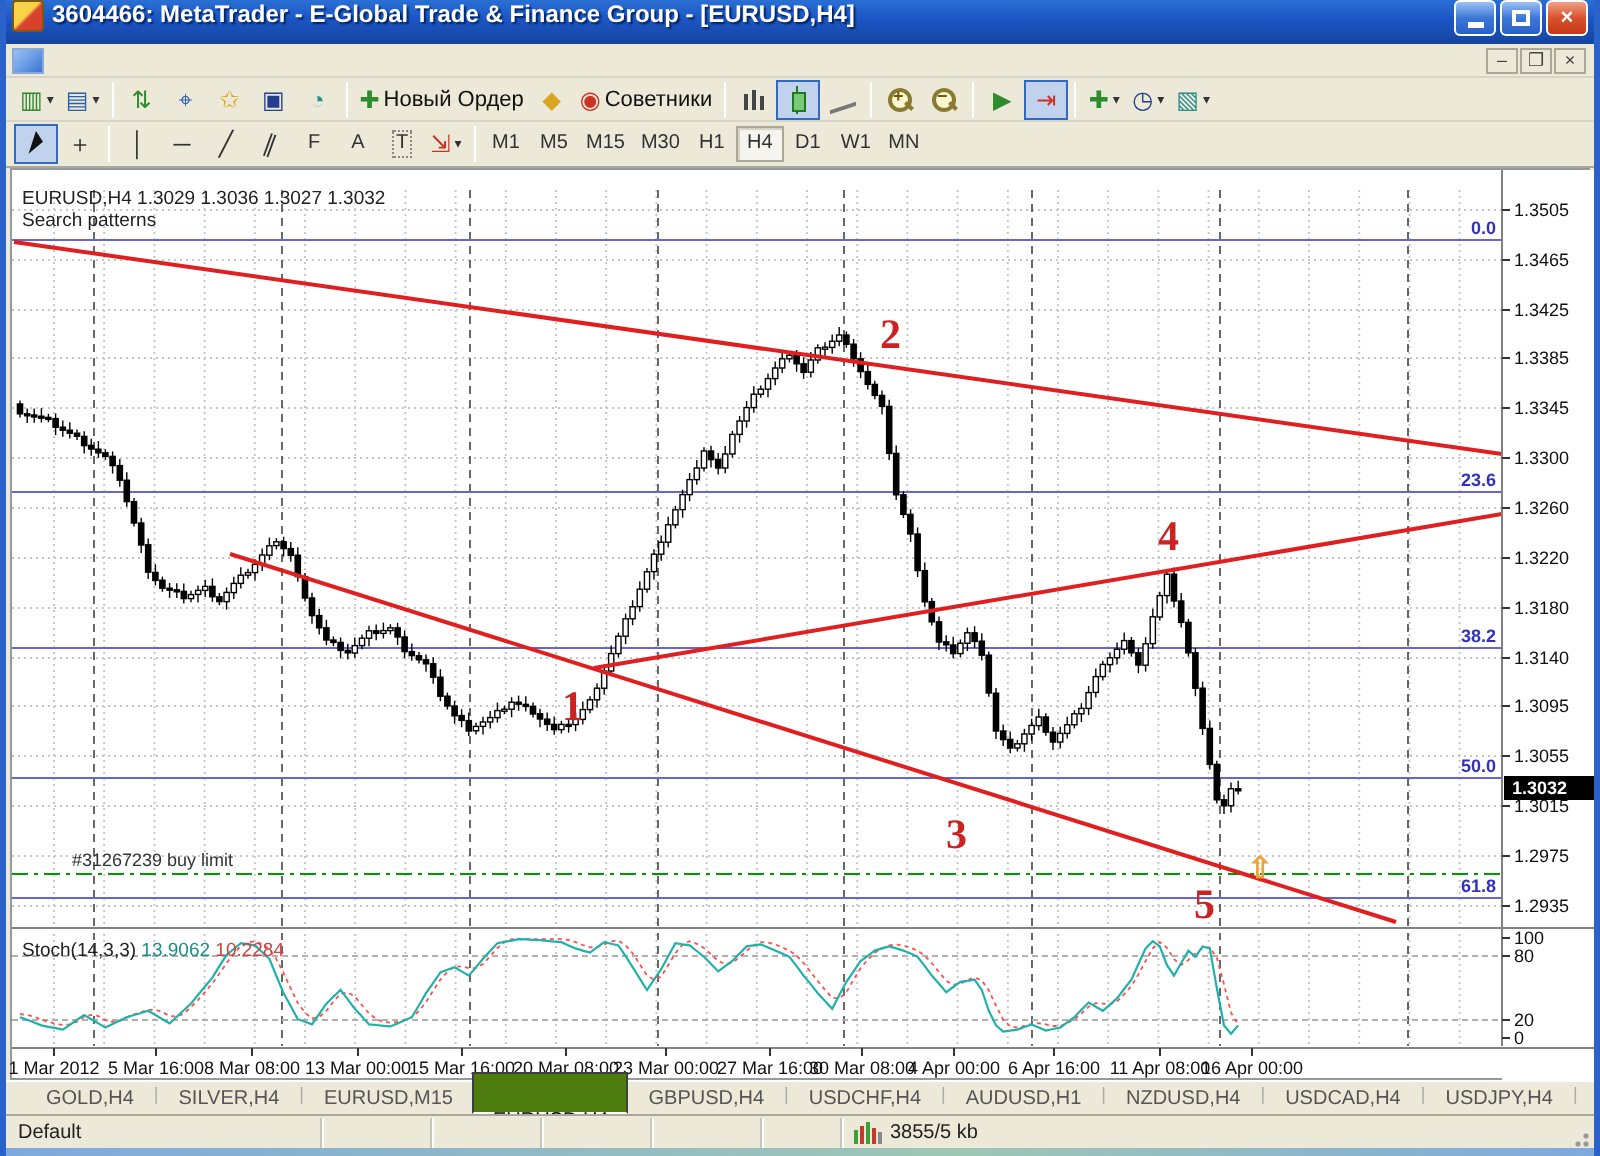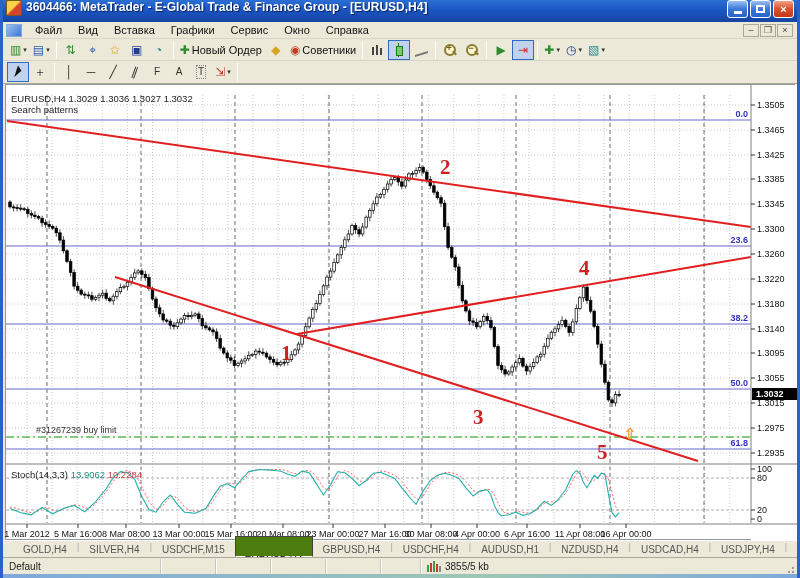--- a/index.html
+++ b/index.html
@@ -90,29 +90,20 @@
     <div id="title-text">3604466: MetaTrader - E-Global Trade &amp; Finance Group - [EURUSD,H4]</div>
     <div class="tb-btns">
       <div class="tb-btn"><span class="glyph-min"></span></div>
       <div class="tb-btn"><span class="glyph-max"></span></div>
       <div class="tb-btn close">×</div>
     </div>
   </div>
 
   <div id="menubar">
     <div id="menu-grip"></div>
-    <div id="menu-items" style="display: flex;">
-        <div class="menu-item">Файл</div>
-        <div class="menu-item">Вид</div>
-        <div class="menu-item">Вставка</div>
-        <div class="menu-item">Графики</div>
-        <div class="menu-item">Сервис</div>
-        <div class="menu-item">Окно</div>
-        <div class="menu-item">Справка</div>
-      </div>
     <div id="child-controls">
       <div class="cw-btn">–</div>
       <div class="cw-btn">❒</div>
       <div class="cw-btn">×</div>
     </div>
   </div>
 
   <div id="toolbar1">
     <div class="tbtn">
         <span class="ig c-green">▥</span>
@@ -220,20 +211,31 @@
         <span class="ig" style="font-size:10px">A</span>
       </div>
     <div class="tbtn">
         <span class="ig" style="font-size:10px;border:1px dotted #888;padding:0 1px">T</span>
       </div>
     <div class="tbtn">
         <span class="ig c-red">⇲</span>
         <span class="caret">▾</span>
       </div>
     <div class="tsep"></div>
+    <div id="tf-buttons" style="display:flex">
+        <div class="tfbtn">M1</div>
+        <div class="tfbtn">M5</div>
+        <div class="tfbtn">M15</div>
+        <div class="tfbtn">M30</div>
+        <div class="tfbtn">H1</div>
+        <div class="tfbtn pressed">H4</div>
+        <div class="tfbtn">D1</div>
+        <div class="tfbtn">W1</div>
+        <div class="tfbtn">MN</div>
+      </div>
   </div>
 
   <div id="chart-frame"></div>
   <svg id="chart-svg" viewBox="0 84 794 456">
       <defs>
         <clipPath id="mc">
           <rect x="3" y="95" width="745" height="368"></rect>
         </clipPath>
         <clipPath id="sc">
           <rect x="3" y="466" width="745" height="57"></rect>
@@ -783,21 +785,21 @@
         <text x="623" y="537" text-anchor="middle" font-size="9" fill="#111" font-family="Liberation Sans, sans-serif">16 Apr 00:00</text>
       </g>
     </svg>
 
   <div id="tabsbar">
     <div id="tabs-list" style="display:flex;align-items:flex-end">
         <div class="tab">GOLD,H4</div>
         <div class="tab-div">|</div>
         <div class="tab">SILVER,H4</div>
         <div class="tab-div">|</div>
-        <div class="tab">USDCHF,M15</div>
+        <div class="tab">EURUSD,M15</div>
         <div class="tab active">EURUSD,H4</div>
         <div class="tab">GBPUSD,H4</div>
         <div class="tab-div">|</div>
         <div class="tab">USDCHF,H4</div>
         <div class="tab-div">|</div>
         <div class="tab">AUDUSD,H1</div>
         <div class="tab-div">|</div>
         <div class="tab">NZDUSD,H4</div>
         <div class="tab-div">|</div>
         <div class="tab">USDCAD,H4</div>

